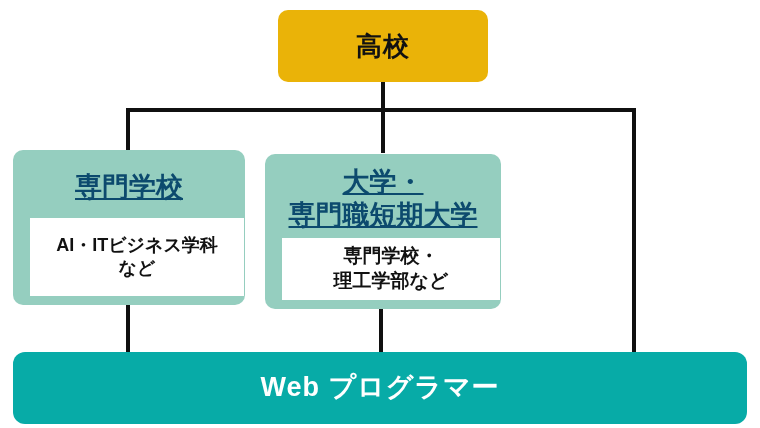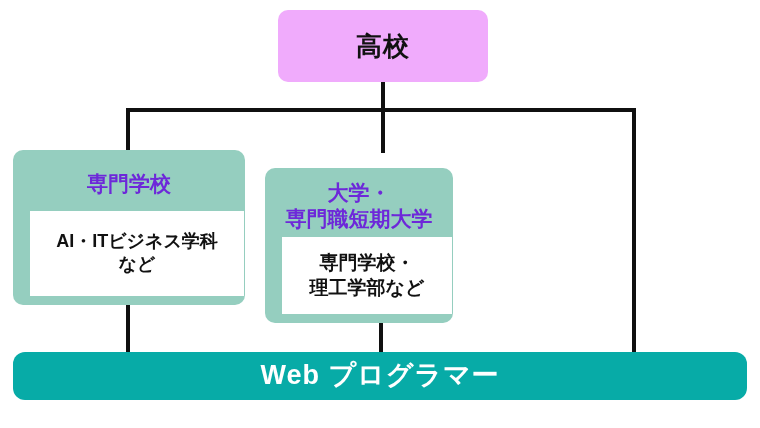--- a/index.html
+++ b/index.html
@@ -36,21 +36,21 @@
     flex-direction: column;
     align-items: center;
   }
 
   
   .node-top {
     left: 278px;
     top: 10px;
     width: 210px;
     height: 72px;
-    background: #f0abfc;
+    background: #eab308;
     justify-content: center;
   }
   .node-top .node-title {
     font-size: 26px;
     font-weight: bold;
     color: #111111;
     letter-spacing: 1px;
     line-height: 1.1;
   }
 
@@ -61,34 +61,35 @@
     justify-content: flex-start;
   }
   .node-school {
     left: 13px;
     top: 150px;
     width: 232px;
     height: 155px;
   }
   .node-univ {
     left: 265px;
-    top: 168px;
-    width: 188px;
+    top: 154px;
+    width: 236px;
     height: 155px;
   }
   .node-mid .node-title {
-    font-size: 21px;
+    font-size: 27px;
     font-weight: bold;
-    color: #6d28d9;
+    color: #0c4a6e;
     line-height: 1.22;
     text-align: center;
     width: 100%;
     padding: 5px 0 6px 0;
     box-sizing: border-box;
     white-space: pre-line;
+    text-decoration: underline;
   }
   .node-school .node-title { padding: 14px 0 14px 0; }
   .node-mid .node-sub {
     background: #ffffff;
     width: 100%;
     flex: 1 1 auto;
     display: flex;
     align-items: center;
     justify-content: center;
     text-align: center;
@@ -101,21 +102,21 @@
     box-sizing: border-box;
     margin-left: 16px;
   }
   .node-school .node-sub { font-size: 18px; }
 
   
   .node-bottom {
     left: 13px;
     top: 352px;
     width: 734px;
-    height: 48px;
+    height: 72px;
     background: #07aba7;
     justify-content: center;
     border-radius: 12px;
   }
   .node-bottom .node-title {
     font-size: 27px;
     font-weight: bold;
     color: #ffffff;
     letter-spacing: 1px;
     line-height: 1.1;

